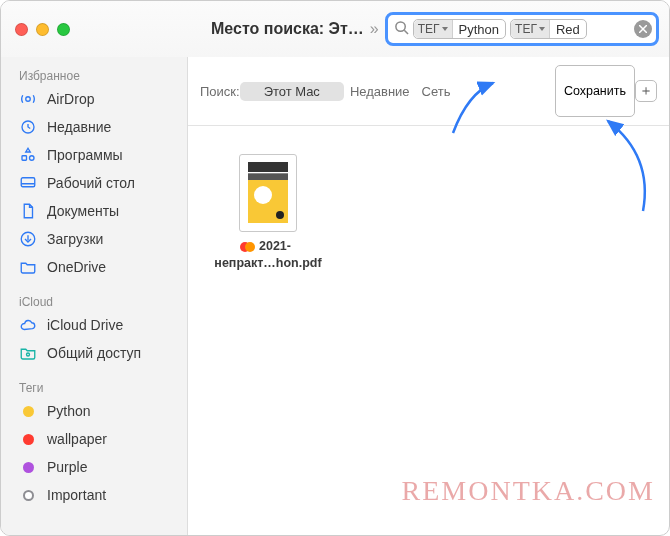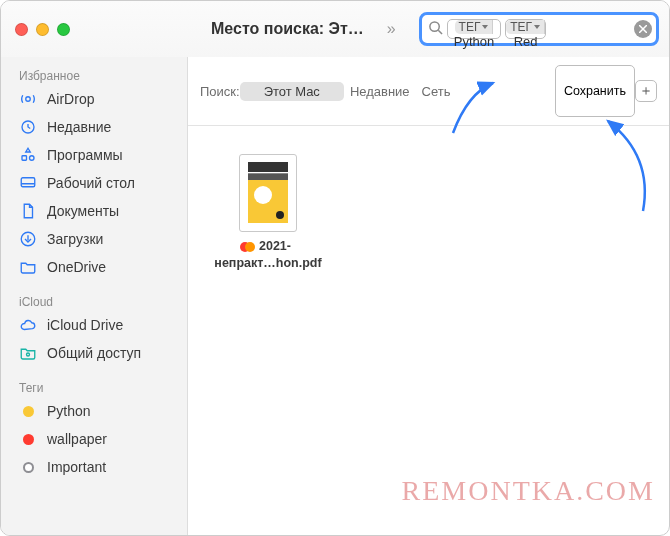--- a/index.html
+++ b/index.html
@@ -10,26 +10,26 @@
   .titlebar { height: 56px; display: flex; align-items: center; padding: 0 10px; gap: 8px; border-bottom: 0; background: linear-gradient(#fbfbfb,#f6f6f6); }
   .traffic { display: flex; gap: 8px; margin-left: 4px; margin-right: 10px; }
   .tl { width: 13px; height: 13px; border-radius: 50%; border: 0.5px solid rgba(0,0,0,0.15); }
   .tl.red { background: #ff5f57; }
   .tl.yel { background: #febc2e; }
   .tl.grn { background: #28c840; }
   .win-title { font-size: 16px; font-weight: 600; color: #333; white-space: nowrap; overflow: hidden; text-overflow: ellipsis; max-width: 160px; }
   .chevrons { color: #9a9a9a; font-size: 16px; padding: 0 4px; }
 
   .titlebar-sidebar { width: 186px; display:flex; align-items:center; }
-  .titlebar-main { flex:1; display:flex; align-items:center; gap:19px; padding-left:6px; }
+  .titlebar-main { flex:1; display:flex; align-items:center; gap:2px; padding-left:6px; }
 
   
   .searchwrap { flex: 1; display:flex; align-items:center; border: 3px solid #4a93ff; border-radius: 8px; height: 34px; background: #fff; padding: 0 4px 0 6px; gap: 4px; }
   .searchwrap .mag { color: #8a8a8a; font-size: 15px; }
-  .tag-token { display:flex; align-items:center; border: 1px solid #bdbdbd; border-radius: 5px; height: 20px; font-size: 12px; color:#555;flex-direction:column; }
+  .tag-token { display:flex; align-items:center; border: 1px solid #bdbdbd; border-radius: 5px; height: 20px; font-size: 12px; color:#555; }
   .tag-token .tk-lab { background: #e7e7e7; padding: 0 4px; height:100%; display:flex; align-items:center; border-right:1px solid #cfcfcf; border-radius:5px 0 0 5px; }
   .tag-token .tk-lab::after { content:""; display:inline-block; margin-left:2px; border-left:3px solid transparent; border-right:3px solid transparent; border-top:4px solid #777; }
   .tag-token .tk-val { padding: 0 6px; color:#333; font-size:13px; }
   .clear-btn { width:18px; height:18px; border-radius:50%; background:#9a9a9a; color:#fff; display:flex; align-items:center; justify-content:center; font-size:11px; margin-left:auto; }
 
   
   .body { flex: 1; display: flex; min-height: 0; }
   .sidebar { width: 186px; background: #f3f3f3; border-right: 0; padding: 6px 0 0 0; overflow: hidden; }
   .sb-section { padding: 6px 18px 2px; font-size: 12px; color: #8a8a8a; font-weight: 500; }
   .sb-item { display:flex; align-items:center; gap:10px; padding: 5px 18px; font-size: 14px; color: #3b3b3b; cursor: default; }
@@ -199,20 +199,26 @@
         <span class="ic">
             <span class="dot" style="background:#f9c836"></span>
           </span>
         <span>Python</span>
       </div>
       <div class="sb-item tag">
         <span class="ic">
             <span class="dot" style="background:#ff3b30"></span>
           </span>
         <span>wallpaper</span>
+      </div>
+      <div class="sb-item tag">
+        <span class="ic">
+            <span class="dot" style="background:#af52de"></span>
+          </span>
+        <span>Purple</span>
       </div>
       <div class="sb-item tag">
         <span class="ic">
             <span class="dot" style="background:#fff;border:2px solid #8e8e93"></span>
           </span>
         <span>Important</span>
       </div>
     </div>
 
     <div class="main">

